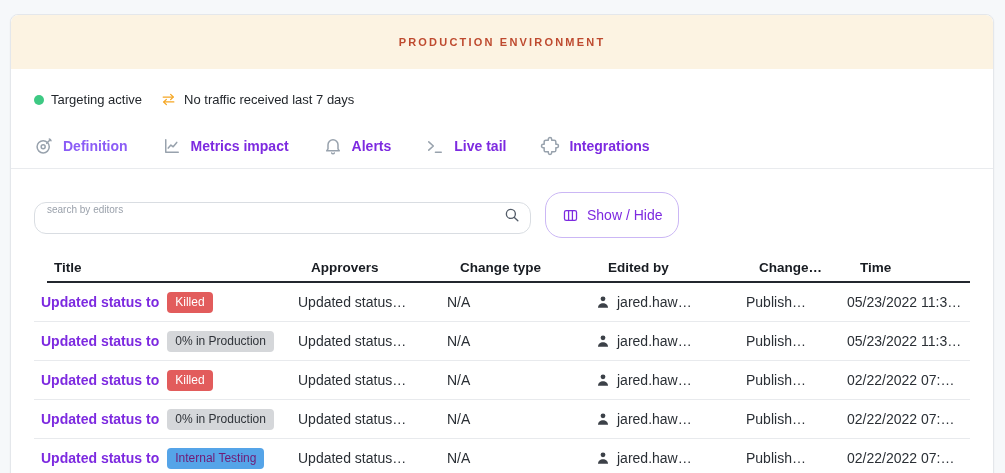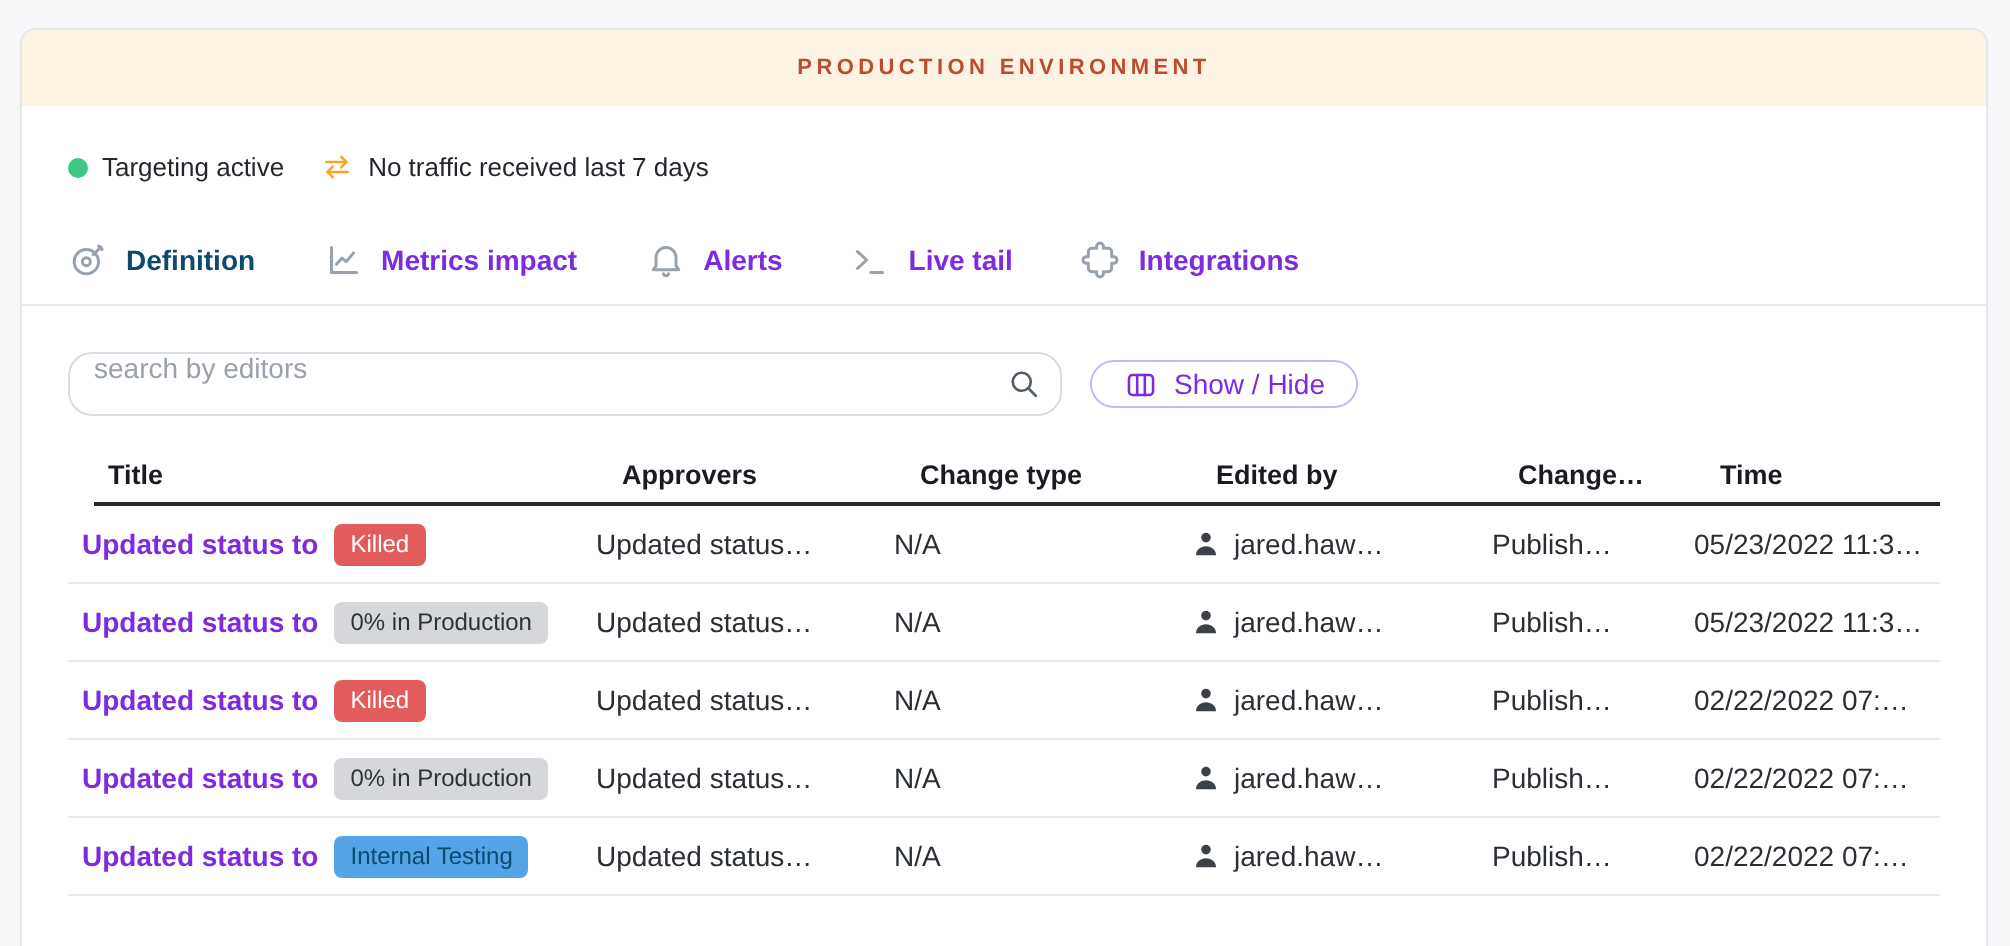--- a/index.html
+++ b/index.html
@@ -15,21 +15,21 @@
     left: 10px; top: 14px;
     width: 984px; height: 474px;
     background: #FFFFFF;
     border: 1px solid #E4E7EB;
     border-radius: 8px;
     box-shadow: 0 1px 2px rgba(16,24,40,.05);
     overflow: hidden;
   }
   
   .banner {
-    height: 38px;
+    height: 54px;
     background: var(--banner-bg);
     display: flex; align-items: center; justify-content: center;
     border-radius: 7px 7px 0 0;
   }
   .banner-text {
     font-size: 11px; font-weight: 700; letter-spacing: 2.2px;
     color: var(--banner-text);
     text-transform: uppercase;
   }
   
@@ -46,45 +46,45 @@
   
   .tabs {
     display: flex; align-items: stretch; gap: 34px;
     padding: 0 23px; margin-top: 16px; height: 45px;
     border-bottom: 1px solid #E9EBEE;
   }
   .tab { display: flex; align-items: center; gap: 9px; position: relative; cursor: pointer; }
   .tab-icon { display: flex; align-items: center; color: #98A2AD; }
   .tab-icon svg { width: 20px; height: 20px; display: block; }
   .tab-label { font-size: 14px; font-weight: 700; white-space: nowrap; }
-  .style-default .tab-label { color: #0c4a6e; }
+  .style-default .tab-label { color: #8b5cf6; }
   .style-accent .tab-label { color: var(--accent); }
   .tab.active .tab-label { color: #23262B; }
   .tab.active .tab-icon { color: var(--accent); }
   .tab.active::after {
     content: ""; position: absolute; left: -2px; right: -2px; bottom: -1px;
     height: 3px; border-radius: 2px; background: var(--accent);
   }
   
   .toolbar { display: flex; align-items: center; padding: 0 23px; margin-top: 23px; }
   .search-wrap { position: relative; width: 497px; height: 32px; }
   input.search {
     width: 100%; height: 100%;
     border: 1px solid #D9DDE2; border-radius: 12px;
     padding: 0 36px 16px 12px;
-    font-size: 14px; color: #333; font-family: inherit;
+    font-size: 10px; color: #333; font-family: inherit;
     outline: none; background: #fff;
   }
   input.search::placeholder { color: #9AA1AB; }
   .search-icon {
     position: absolute; right: 10px; top: 50%; transform: translateY(-50%);
     color: #545D69; display: flex;
   }
   .search-icon svg { width: 18px; height: 18px; }
-  .btn { display: flex; align-items: center; gap: 8px; height: 24px; cursor: pointer; font-family: inherit; }
+  .btn { display: flex; align-items: center; gap: 8px; height: 46px; cursor: pointer; font-family: inherit; }
   .btn svg { width: 17px; height: 17px; display: block; }
   .btn-showhide {
     margin-left: 14px; padding: 0 16px;
     border: 1px solid #CBB7F5; border-radius: 17px;
     background: #fff; color: var(--accent);
     font-size: 14px; font-weight: 500;
   }
   .btn-filter {
     margin-left: 13px; padding: 0 13px;
     background: #ECEEF1; border: none; border-radius: 6px;
@@ -111,21 +111,21 @@
   }
   .td { white-space: nowrap; overflow: hidden; }
   .td-title { display: flex; align-items: center; gap: 8px; padding-left: 7px; }
   .title-link { color: var(--accent); font-weight: 700; font-size: 14px; text-decoration: none; cursor: pointer; }
   .badge {
     font-size: 12px; line-height: 1;
     padding: 4px 8px 5px; border-radius: 4px; white-space: nowrap;
   }
   .badge-red  { background: var(--badge-red);  color: #FFFFFF; }
   .badge-gray { background: var(--badge-gray); color: #2F3339; }
-  .badge-blue { background: var(--badge-blue); color: #0c4a6e; }
+  .badge-blue { background: var(--badge-blue); color: #701a75; }
   .td-edited { display: flex; align-items: center; gap: 6px; }
   .person-icon { display: flex; color: #3C4148; }
   .person-icon svg { width: 16px; height: 16px; }
 </style>
 </head>
 <body>
 
 <div class="card">
 
   <div class="banner">

